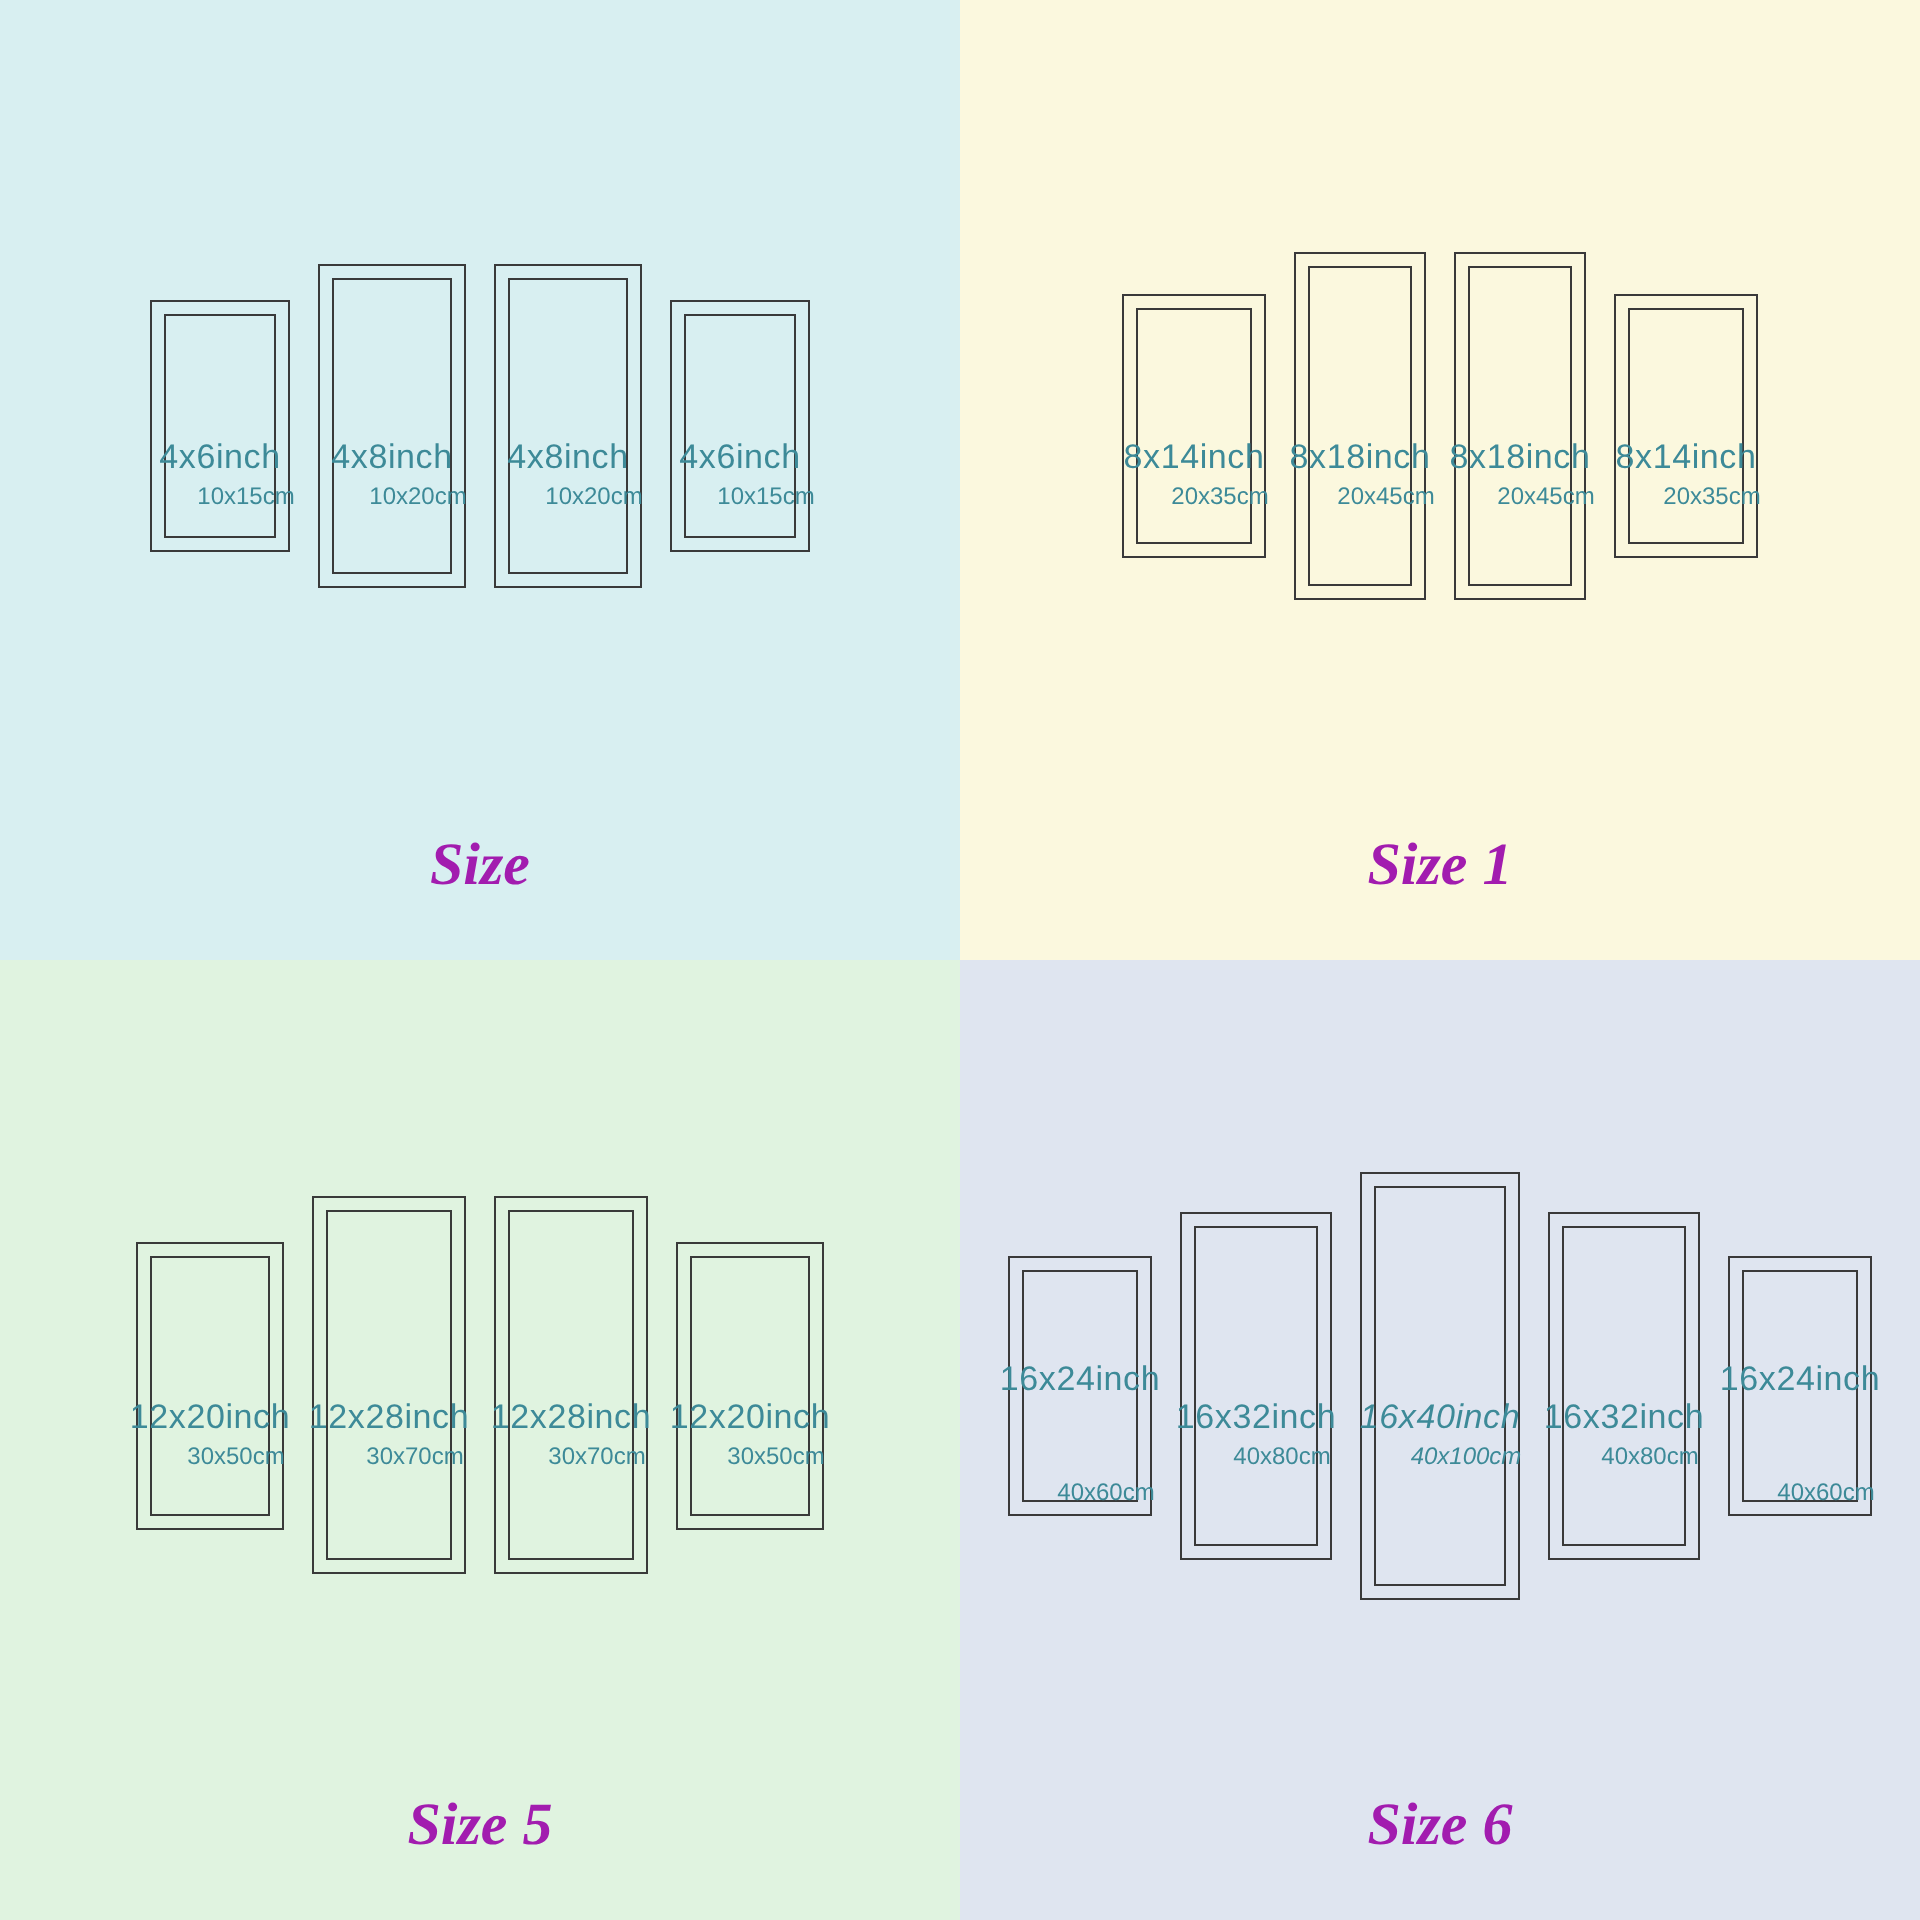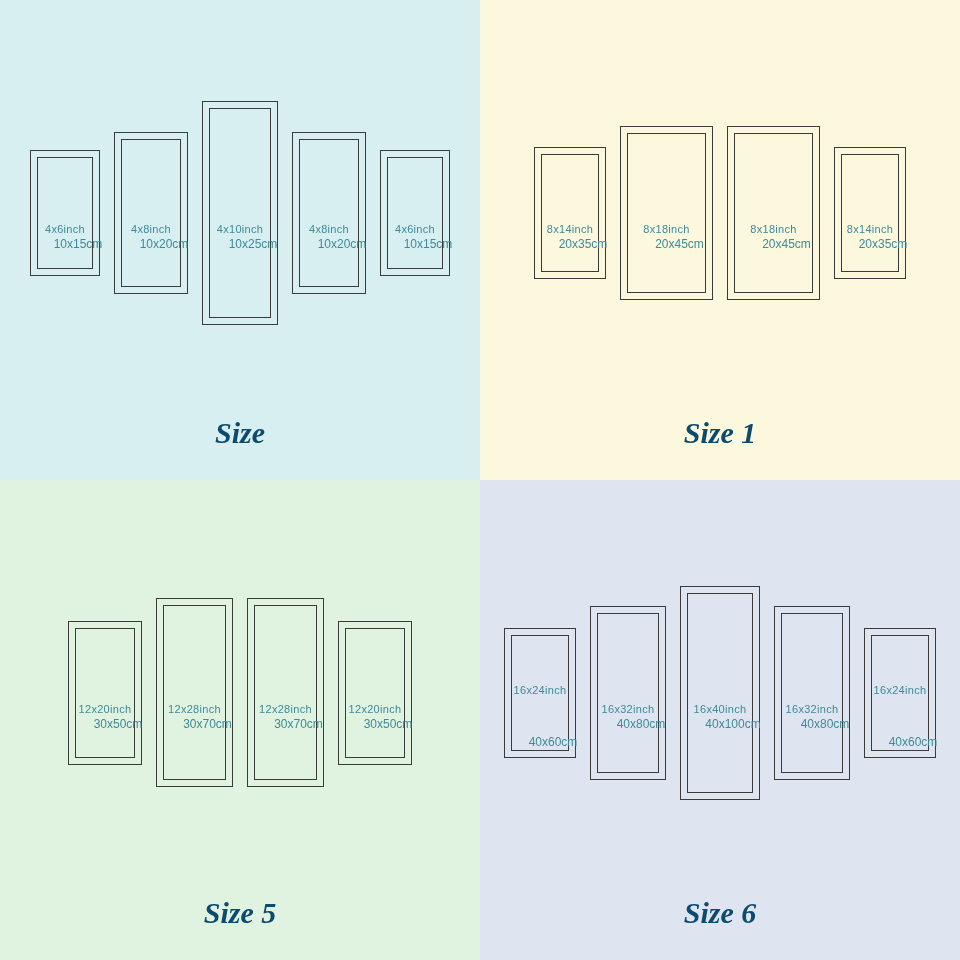--- a/index.html
+++ b/index.html
@@ -11,54 +11,48 @@
     .q2 { background: #e0f3e0; }
     .q3 { background: #dfe5f0; }
     .panels { display: flex; align-items: center; justify-content: center; gap: 14px; flex: 1; }
     .panel-frame { border: 1px solid #3a3a3a; padding: 6px; background: transparent; }
     .panel-inner { border: 1px solid #3a3a3a; display: flex; flex-direction: column; align-items: center; justify-content: center; }
     
     .scale-1.s-small .panel-inner { width: 56px; height: 112px; }
     .scale-1.s-med   .panel-inner { width: 60px; height: 148px; }
     .scale-1.s-large .panel-inner { width: 62px; height: 210px; }
     .scale-2.s-small .panel-inner { width: 58px; height: 118px; }
-    .scale-2.s-med   .panel-inner { width: 79px; height: 160px; }
+    .scale-2.s-med   .panel-inner { width: 52px; height: 160px; }
     .scale-2.s-large .panel-inner { width: 62px; height: 198px; }
     .scale-3.s-small .panel-inner { width: 60px; height: 130px; }
     .scale-3.s-med   .panel-inner { width: 63px; height: 175px; }
     .scale-3.s-large .panel-inner { width: 65px; height: 215px; }
     .scale-4.s-small .panel-inner { width: 58px; height: 116px; gap: 37px; }
     .scale-4.s-med   .panel-inner { width: 62px; height: 160px; }
-    .scale-4.s-large .panel-inner { width: 66px; height: 200px; }
-    .dim-inch { color: #3d8a98; font-size: 11px; letter-spacing: 0.3px; margin-bottom: 2px; white-space: nowrap; margin-top: 48px; }
+    .scale-4.s-large .panel-inner { width: 66px; height: 200px; font-style: italic; }
+    .dim-inch { color: #3d8a98; font-size: 17px; letter-spacing: 0.3px; margin-bottom: 2px; white-space: nowrap; margin-top: 48px; }
     .dim-cm { color: #3d8a98; font-size: 12px; white-space: nowrap; margin-left: 26px; }
-    .title { color: #0c4a6e; font-weight: bold; font-style: italic; font-size: 30px; font-family: Georgia, 'Times New Roman', serif; margin-top: 31px; }
+    .title { color: #a21caf; font-weight: bold; font-style: italic; font-size: 30px; font-family: Georgia, 'Times New Roman', serif; margin-top: 31px; }
   </style>
 </head>
 <body>
 
 <div class="grid" id="grid">
     <div class="quadrant q0">
       <div class="panels">
         <div class="panel-frame scale-1 s-small">
           <div class="panel-inner">
             <div class="dim-inch">4x6inch</div>
             <div class="dim-cm">10x15cm</div>
           </div>
         </div>
         <div class="panel-frame scale-1 s-med">
           <div class="panel-inner">
             <div class="dim-inch">4x8inch</div>
             <div class="dim-cm">10x20cm</div>
-          </div>
-        </div>
-        <div class="panel-frame scale-1 s-large">
-          <div class="panel-inner">
-            <div class="dim-inch">4x10inch</div>
-            <div class="dim-cm">10x25cm</div>
           </div>
         </div>
         <div class="panel-frame scale-1 s-med">
           <div class="panel-inner">
             <div class="dim-inch">4x8inch</div>
             <div class="dim-cm">10x20cm</div>
           </div>
         </div>
         <div class="panel-frame scale-1 s-small">
           <div class="panel-inner">

